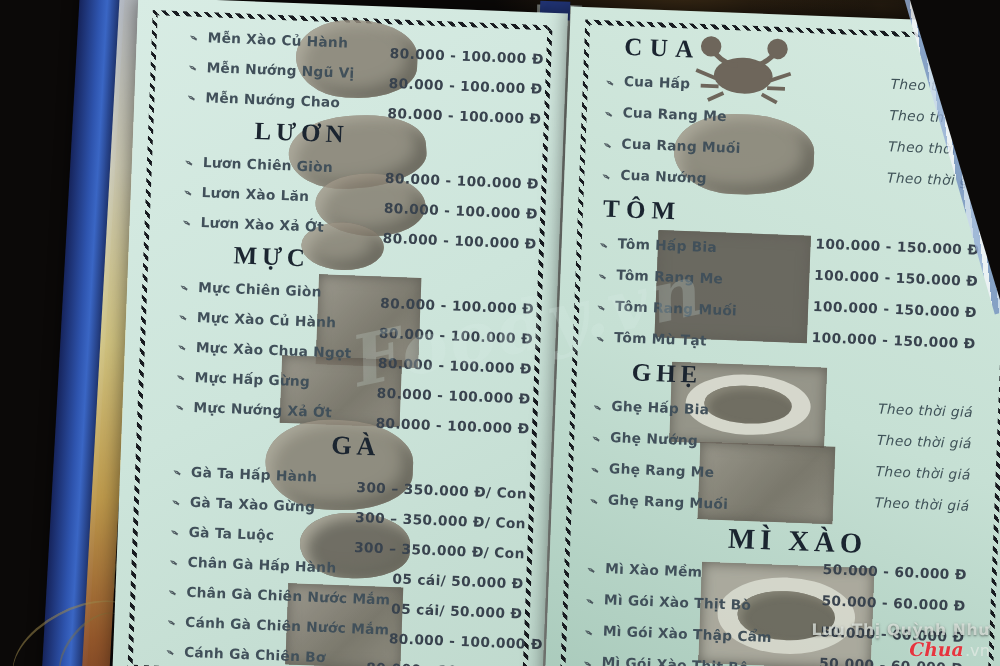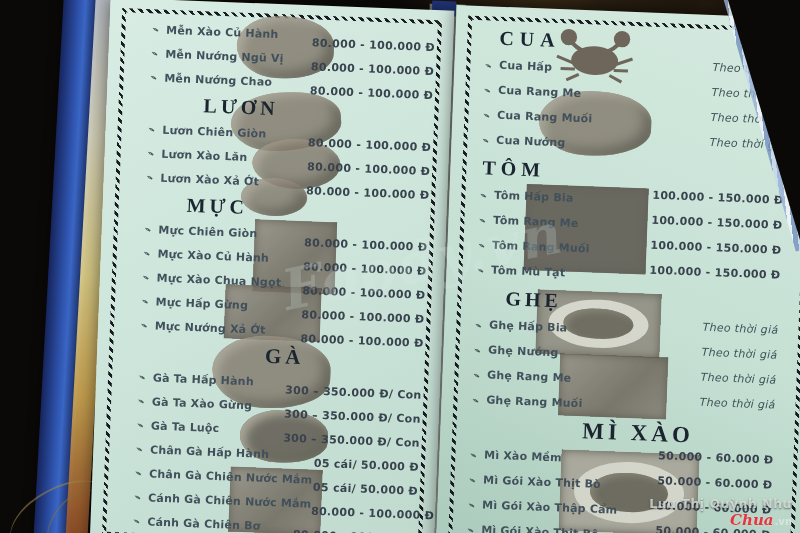--- a/index.html
+++ b/index.html
@@ -82,21 +82,21 @@
   
   .wm-center{position:absolute;left:280px;top:228px;z-index:9;pointer-events:none;
     font-family:"DejaVu Serif",serif;font-style:italic;font-weight:bold;font-size:56px;
     color:rgba(220,235,230,.22);transform:rotate(-12deg);letter-spacing:2px;}
   .credit{position:absolute;right:8px;bottom:4px;text-align:center;z-index:10;}
   .credit .nm{font-weight:bold;font-size:12.5px;color:rgba(225,232,226,.78);
     text-shadow:0 1px 2px rgba(0,0,0,.5);letter-spacing:.5px;}
   .credit .lg{display:flex;justify-content:flex-end;align-items:baseline;gap:1px;}
   .credit .f{font-family:"DejaVu Serif",serif;font-style:italic;font-weight:bold;font-size:15px;
     color:#e6353f;text-shadow:0 0 2px rgba(255,255,255,.35);}
-  .credit .v{font-weight:bold;font-size:10px;color:rgba(230,235,230,.7);}
+  .credit .v{font-weight:normal;font-size:13px;color:rgba(230,235,230,.7);}
 </style>
 </head>
 <body>
 
 <div class="scene">
 
   <div class="grass g1"></div>
   <div class="grass g2"></div>
   <div class="grass g3"></div>
   <div class="folder-blue"></div>

